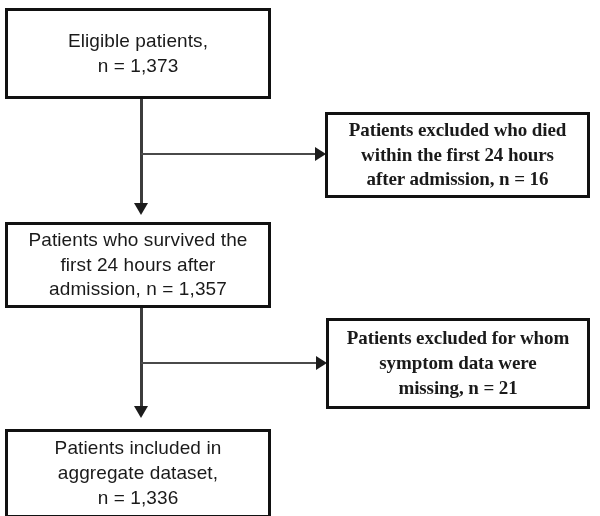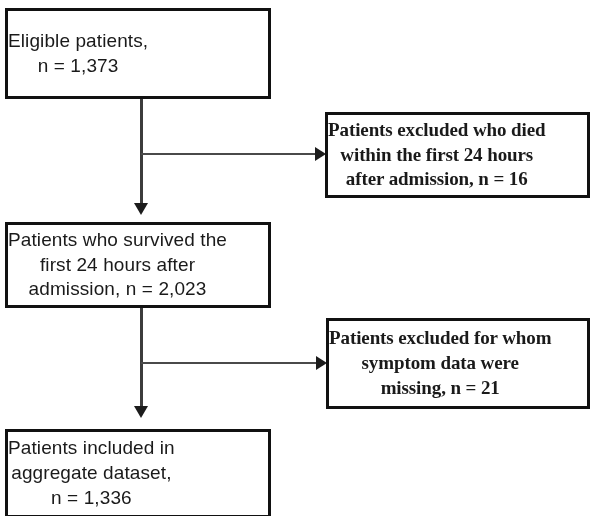--- a/index.html
+++ b/index.html
@@ -17,21 +17,21 @@
     background: #ffffff;
     overflow: hidden;
   }
   .node {
     position: absolute;
     box-sizing: border-box;
     background: #ffffff;
     border: 3px solid #111111;
     display: flex;
     align-items: center;
-    justify-content: flex-start;
+    justify-content: center;
     text-align: center;
     color: #1a1a1a;
     z-index: 3;
   }
   .node .node-text {
     display: block;
     white-space: pre-line;
     line-height: 1.30;
   }
   
@@ -124,21 +124,21 @@
 
   <div class="node node-exclusion" id="node-excluded-died">
     <span class="node-text">Patients excluded who died
 within the first 24 hours
 after admission, n = 16</span>
   </div>
 
   <div class="node node-main" id="node-survived">
     <span class="node-text">Patients who survived the
 first 24 hours after
-admission, n = 2,023</span>
+admission, n = 1,357</span>
   </div>
 
   <div class="node node-exclusion" id="node-excluded-miss">
     <span class="node-text">Patients excluded for whom
 symptom data were
 missing, n = 21</span>
   </div>
 
   <div class="node node-main" id="node-included">
     <span class="node-text">Patients included in

